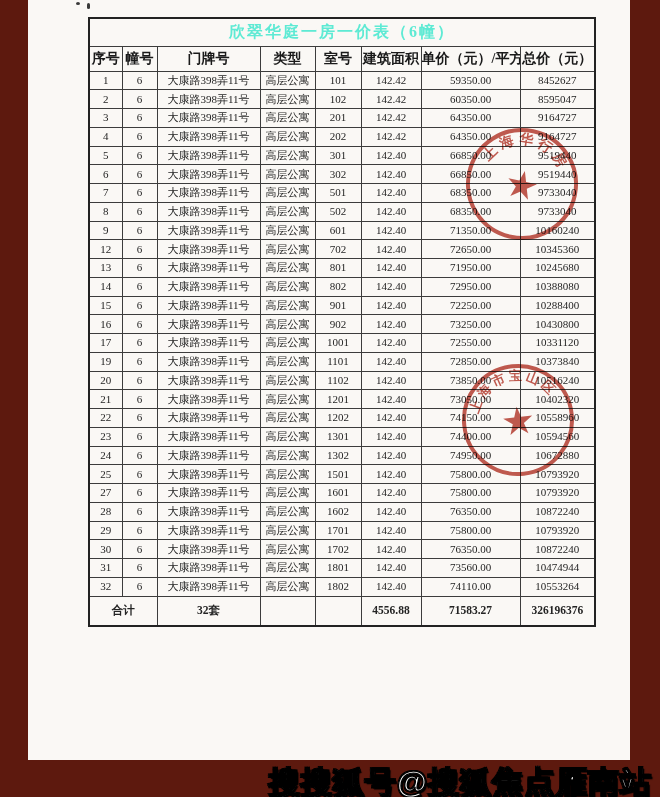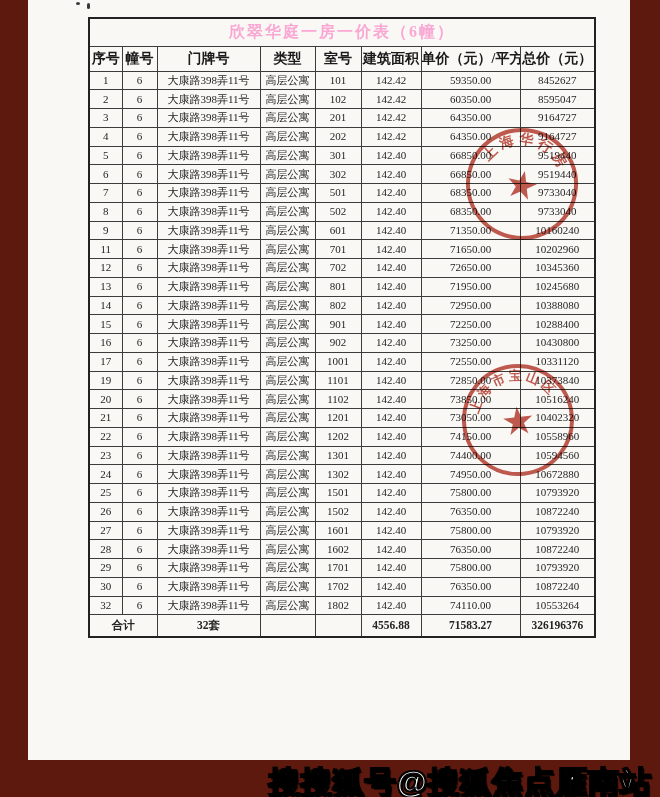--- a/index.html
+++ b/index.html
@@ -27,27 +27,27 @@
     border:1px solid #3c3c3c;
     text-align:center; vertical-align:middle;
     height:18.75px; padding:0;
     white-space:nowrap; overflow:hidden;
     font-weight:normal;
     color:#242424;
   }
   .price-table { border:2px solid #222; }
   .price-table .title-cell {
     height:28px; font-size:16px; font-weight:bold; letter-spacing:2px;
-    color:#f9a8d4;
+    color:#5eead4;
   }
   .price-table thead th.colhead {
     height:25px; font-size:14px; font-weight:bold; color:#1a1a1a;
   }
   .price-table tr[data-name="total-row"] td {
-    height:22px; font-weight:bold; font-size:11.5px;
+    height:30px; font-weight:bold; font-size:11.5px;
   }
 
   .stamp {
     position:absolute; width:120px; height:120px;
     opacity:0.82; mix-blend-mode:multiply; pointer-events:none;
   }
   .stamp-1 { left:462px; top:124px; transform:rotate(12deg); }
   .stamp-2 { left:458px; top:360px; transform:rotate(-6deg); }
 
   .watermark {
@@ -178,30 +178,20 @@
         <td data-name="table-cell">9</td>
         <td data-name="table-cell">6</td>
         <td data-name="table-cell">大康路398弄11号</td>
         <td data-name="table-cell">高层公寓</td>
         <td data-name="table-cell">601</td>
         <td data-name="table-cell">142.40</td>
         <td data-name="table-cell">71350.00</td>
         <td data-name="table-cell">10160240</td>
       </tr>
       <tr data-name="table-row">
-        <td data-name="table-cell">11</td>
-        <td data-name="table-cell">6</td>
-        <td data-name="table-cell">大康路398弄11号</td>
-        <td data-name="table-cell">高层公寓</td>
-        <td data-name="table-cell">701</td>
-        <td data-name="table-cell">142.40</td>
-        <td data-name="table-cell">71650.00</td>
-        <td data-name="table-cell">10202960</td>
-      </tr>
-      <tr data-name="table-row">
         <td data-name="table-cell">12</td>
         <td data-name="table-cell">6</td>
         <td data-name="table-cell">大康路398弄11号</td>
         <td data-name="table-cell">高层公寓</td>
         <td data-name="table-cell">702</td>
         <td data-name="table-cell">142.40</td>
         <td data-name="table-cell">72650.00</td>
         <td data-name="table-cell">10345360</td>
       </tr>
       <tr data-name="table-row">
@@ -318,68 +308,68 @@
         <td data-name="table-cell">25</td>
         <td data-name="table-cell">6</td>
         <td data-name="table-cell">大康路398弄11号</td>
         <td data-name="table-cell">高层公寓</td>
         <td data-name="table-cell">1501</td>
         <td data-name="table-cell">142.40</td>
         <td data-name="table-cell">75800.00</td>
         <td data-name="table-cell">10793920</td>
       </tr>
       <tr data-name="table-row">
-        <td data-name="table-cell">26</td>
-        <td data-name="table-cell">6</td>
-        <td data-name="table-cell">大康路398弄11号</td>
-        <td data-name="table-cell">高层公寓</td>
-        <td data-name="table-cell">1502</td>
+        <td data-name="table-cell">27</td>
+        <td data-name="table-cell">6</td>
+        <td data-name="table-cell">大康路398弄11号</td>
+        <td data-name="table-cell">高层公寓</td>
+        <td data-name="table-cell">1601</td>
+        <td data-name="table-cell">142.40</td>
+        <td data-name="table-cell">75800.00</td>
+        <td data-name="table-cell">10793920</td>
+      </tr>
+      <tr data-name="table-row">
+        <td data-name="table-cell">28</td>
+        <td data-name="table-cell">6</td>
+        <td data-name="table-cell">大康路398弄11号</td>
+        <td data-name="table-cell">高层公寓</td>
+        <td data-name="table-cell">1602</td>
         <td data-name="table-cell">142.40</td>
         <td data-name="table-cell">76350.00</td>
         <td data-name="table-cell">10872240</td>
       </tr>
       <tr data-name="table-row">
-        <td data-name="table-cell">27</td>
-        <td data-name="table-cell">6</td>
-        <td data-name="table-cell">大康路398弄11号</td>
-        <td data-name="table-cell">高层公寓</td>
-        <td data-name="table-cell">1601</td>
+        <td data-name="table-cell">29</td>
+        <td data-name="table-cell">6</td>
+        <td data-name="table-cell">大康路398弄11号</td>
+        <td data-name="table-cell">高层公寓</td>
+        <td data-name="table-cell">1701</td>
         <td data-name="table-cell">142.40</td>
         <td data-name="table-cell">75800.00</td>
         <td data-name="table-cell">10793920</td>
       </tr>
       <tr data-name="table-row">
-        <td data-name="table-cell">28</td>
-        <td data-name="table-cell">6</td>
-        <td data-name="table-cell">大康路398弄11号</td>
-        <td data-name="table-cell">高层公寓</td>
-        <td data-name="table-cell">1602</td>
+        <td data-name="table-cell">30</td>
+        <td data-name="table-cell">6</td>
+        <td data-name="table-cell">大康路398弄11号</td>
+        <td data-name="table-cell">高层公寓</td>
+        <td data-name="table-cell">1702</td>
         <td data-name="table-cell">142.40</td>
         <td data-name="table-cell">76350.00</td>
         <td data-name="table-cell">10872240</td>
       </tr>
       <tr data-name="table-row">
-        <td data-name="table-cell">29</td>
-        <td data-name="table-cell">6</td>
-        <td data-name="table-cell">大康路398弄11号</td>
-        <td data-name="table-cell">高层公寓</td>
-        <td data-name="table-cell">1701</td>
-        <td data-name="table-cell">142.40</td>
-        <td data-name="table-cell">75800.00</td>
-        <td data-name="table-cell">10793920</td>
-      </tr>
-      <tr data-name="table-row">
-        <td data-name="table-cell">30</td>
-        <td data-name="table-cell">6</td>
-        <td data-name="table-cell">大康路398弄11号</td>
-        <td data-name="table-cell">高层公寓</td>
-        <td data-name="table-cell">1702</td>
-        <td data-name="table-cell">142.40</td>
-        <td data-name="table-cell">76350.00</td>
-        <td data-name="table-cell">10872240</td>
+        <td data-name="table-cell">31</td>
+        <td data-name="table-cell">6</td>
+        <td data-name="table-cell">大康路398弄11号</td>
+        <td data-name="table-cell">高层公寓</td>
+        <td data-name="table-cell">1801</td>
+        <td data-name="table-cell">142.40</td>
+        <td data-name="table-cell">73560.00</td>
+        <td data-name="table-cell">10474944</td>
       </tr>
       <tr data-name="table-row">
         <td data-name="table-cell">32</td>
         <td data-name="table-cell">6</td>
         <td data-name="table-cell">大康路398弄11号</td>
         <td data-name="table-cell">高层公寓</td>
         <td data-name="table-cell">1802</td>
         <td data-name="table-cell">142.40</td>
         <td data-name="table-cell">74110.00</td>
         <td data-name="table-cell">10553264</td>

